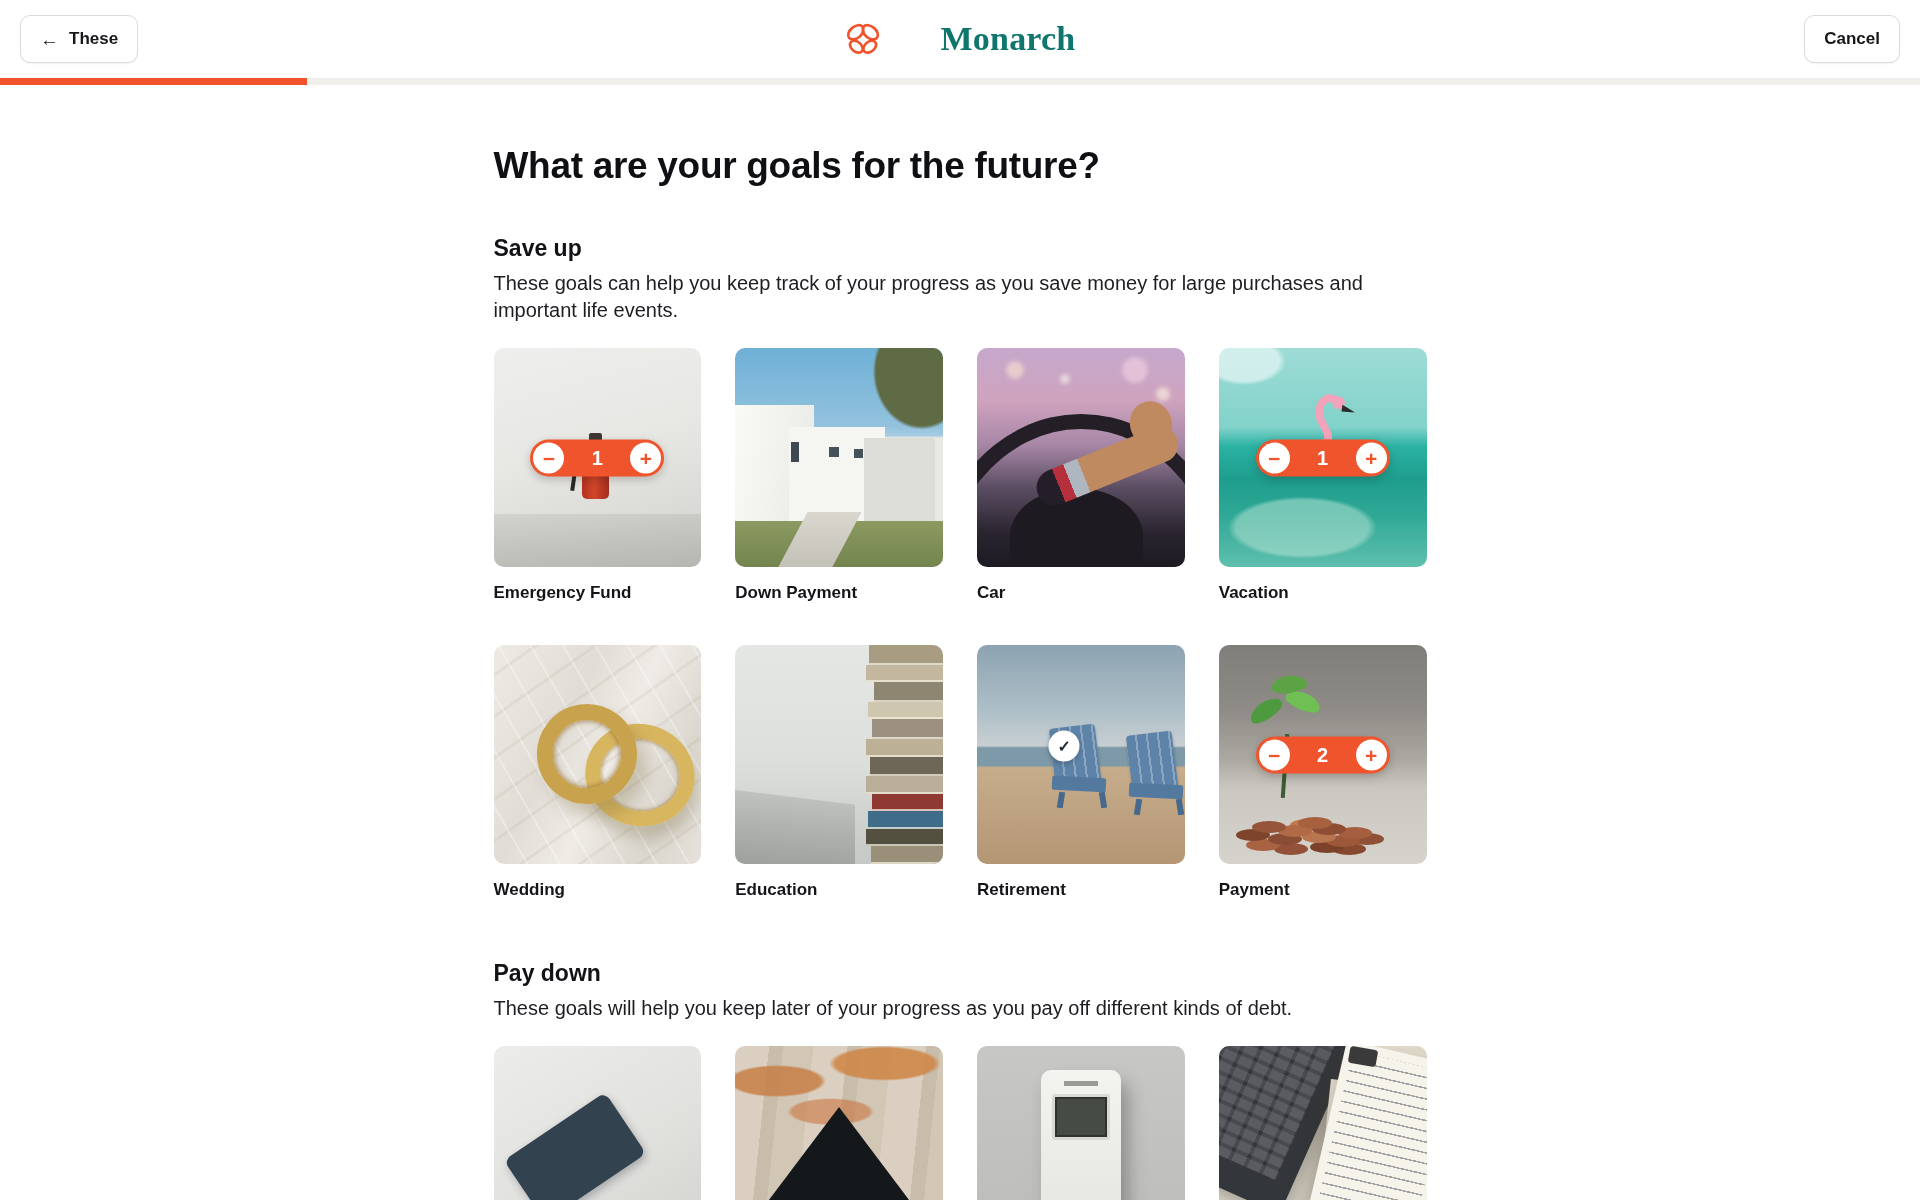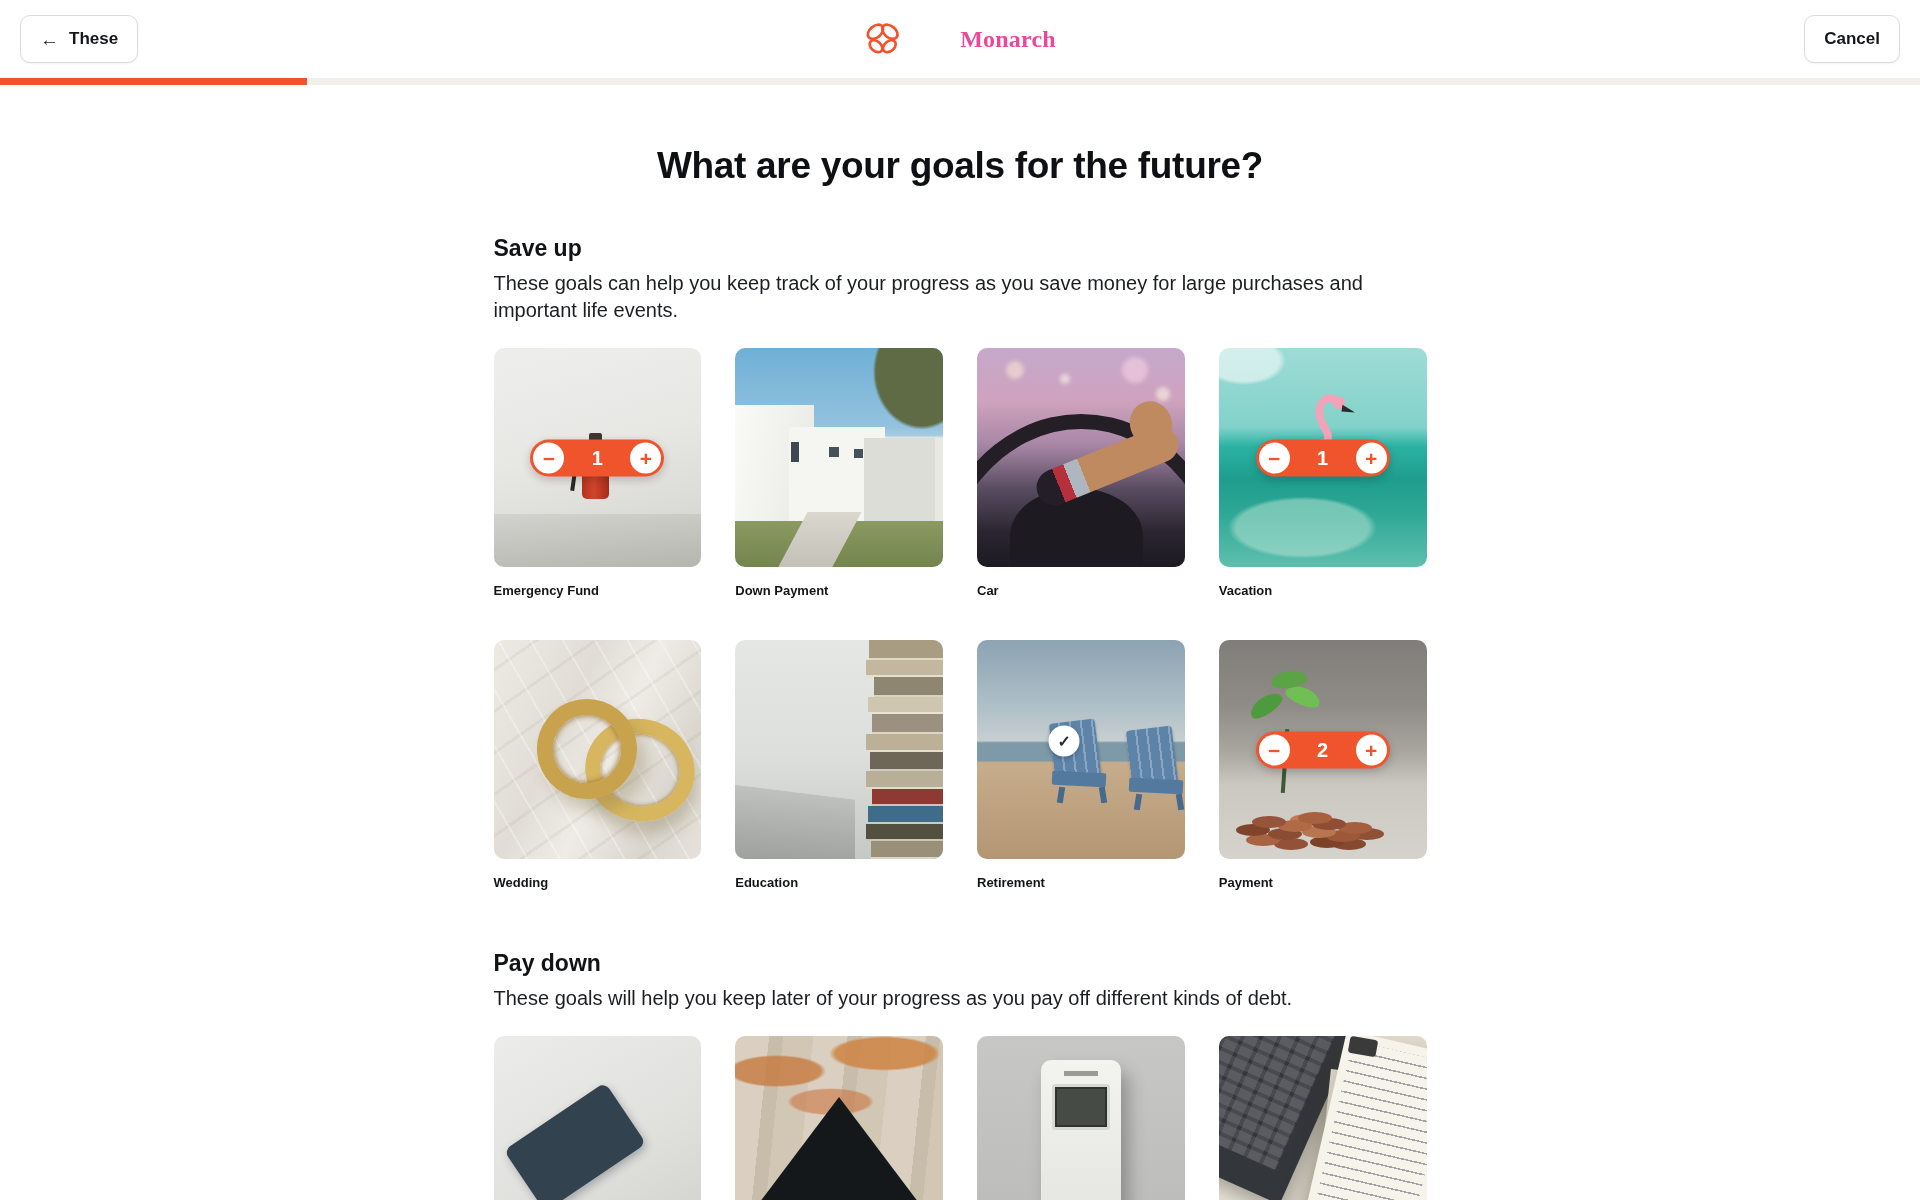--- a/index.html
+++ b/index.html
@@ -10,38 +10,38 @@
 
   
   .header{height:78px;display:flex;align-items:center;justify-content:space-between;
     padding:0 20px;position:relative;background:#fff;}
   .hdr-btn{display:flex;align-items:center;gap:10px;background:#fff;border:1px solid #DBDBD8;
     border-radius:10px;padding:13px 19px;font-size:17px;font-weight:700;color:#15171B;
     box-shadow:0 1px 2px rgba(20,20,20,.05);cursor:pointer;font-family:inherit;}
   .back-arrow{font-size:19px;font-weight:400;line-height:1;}
   .logo{position:absolute;left:50%;top:50%;transform:translate(-50%,-50%);
     display:flex;align-items:center;gap:11px;}
-  .wordmark{font-family:"Liberation Serif",serif;font-size:24px;font-weight:600;
-    color:#ec4899;letter-spacing:.2px;margin-left:48px;}
+  .wordmark{font-family:"Liberation Serif",serif;font-size:34px;font-weight:600;
+    color:#0f766e;letter-spacing:.2px;margin-left:48px;}
 
   .progress-track{position:relative;height:7px;background:#F0EFEC;}
   .progress-fill{position:absolute;left:0;top:0;height:7px;background:var(--accent);}
 
   
   .content{width:933px;margin:0 auto;}
-  .page-title{margin-top:60px;text-align:center;font-size:37px;font-weight:700;color:#0F1013;
+  .page-title{margin-top:60px;font-size:37px;font-weight:700;color:#0F1013;
     letter-spacing:-.3px;}
   .page-sub{margin-top:16px;text-align:center;font-size:22px;line-height:31px;color:#222428;}
   .section{margin-top:48px;}
   .section.pay{margin-top:60px;}
   .section-title{font-size:23px;font-weight:700;color:#121317;}
   .section-desc{margin-top:8px;font-size:20px;line-height:27px;color:#1C1E22;max-width:935px;}
   .goal-grid{margin-top:24px;display:grid;grid-template-columns:repeat(4,1fr);
     column-gap:34px;row-gap:42px;}
-  .goal-label{margin-top:16px;font-size:13px;font-weight:700;color:#141519;}
+  .goal-label{margin-top:16px;font-size:17px;font-weight:700;color:#141519;}
 
   
   .tile{position:relative;height:219px;border-radius:10px;overflow:hidden;cursor:pointer;background:#E9E9E6;}
   .art{position:absolute;inset:0;}
   .art div{position:absolute;}
 
   
   .stepper{position:absolute;left:50%;top:50%;transform:translate(-50%,-50%);z-index:6;
     width:134px;height:37px;background:var(--accent);border-radius:999px;display:flex;
     align-items:center;justify-content:space-between;padding:0 3px;

